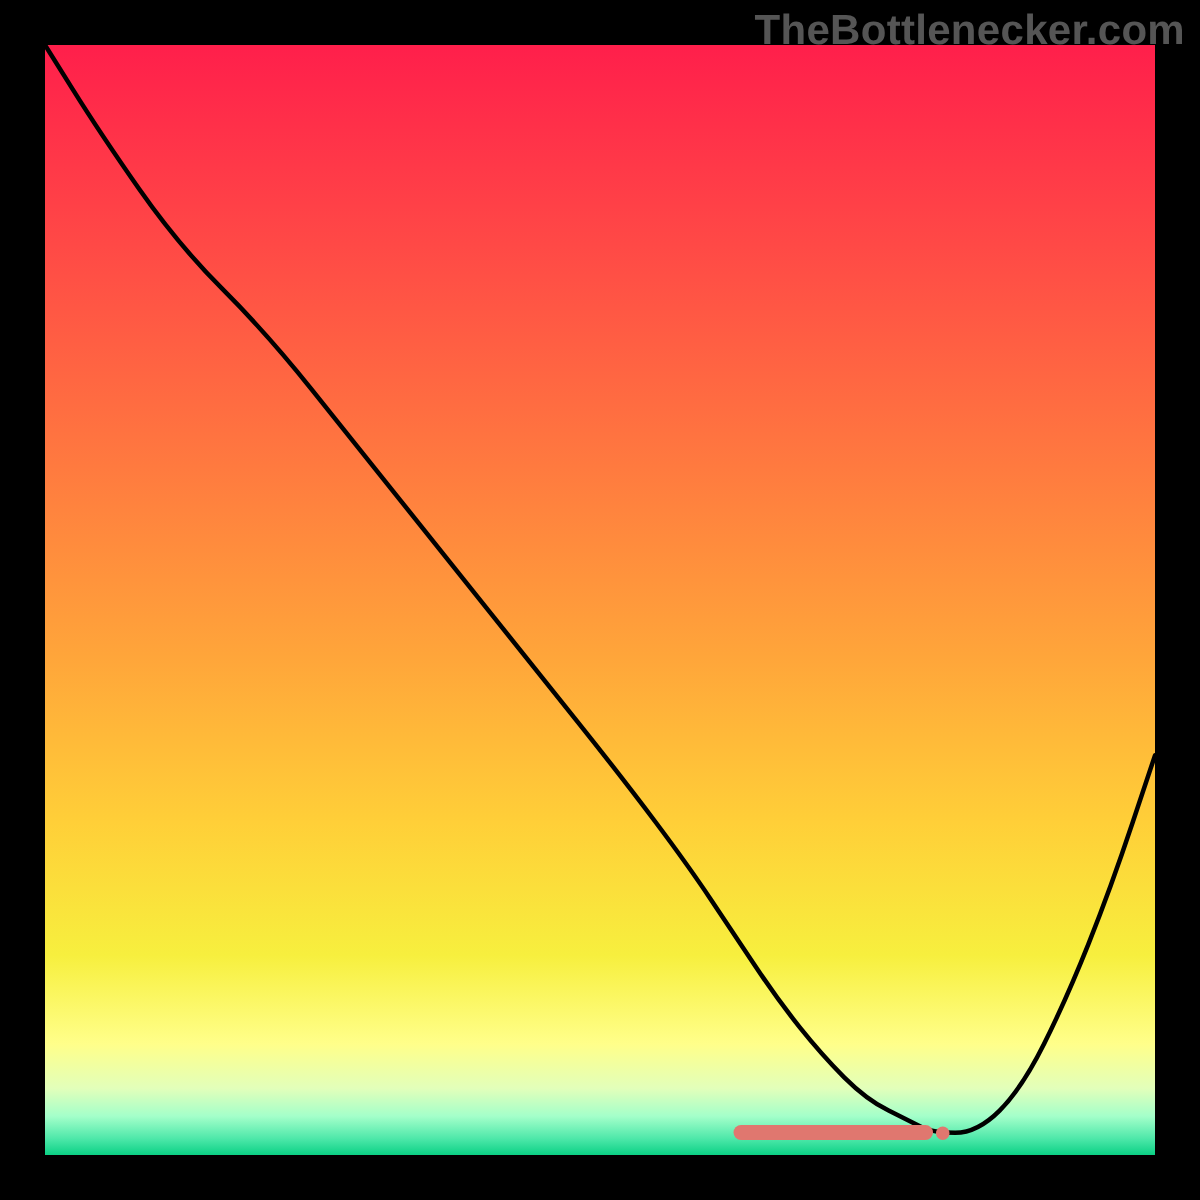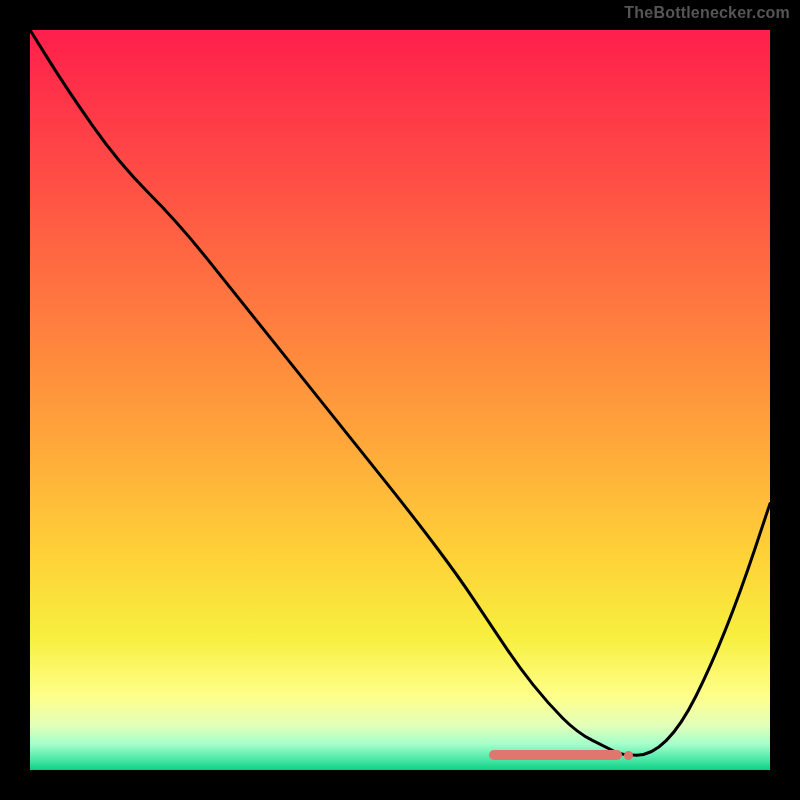--- a/index.html
+++ b/index.html
@@ -15,21 +15,21 @@
     position: relative;
     width: 800px;
     height: 800px;
     background: #000;
   }
   .watermark {
     position: absolute;
     top: 4px;
     right: 10px;
     color: #555;
-    font-size: 16px;
+    font-size: 28px;
     font-weight: 600;
     letter-spacing: 0.2px;
     z-index: 10;
   }
   .plot-area {
     position: absolute;
     left: 30px;
     top: 30px;
     width: 740px;
     height: 740px;

